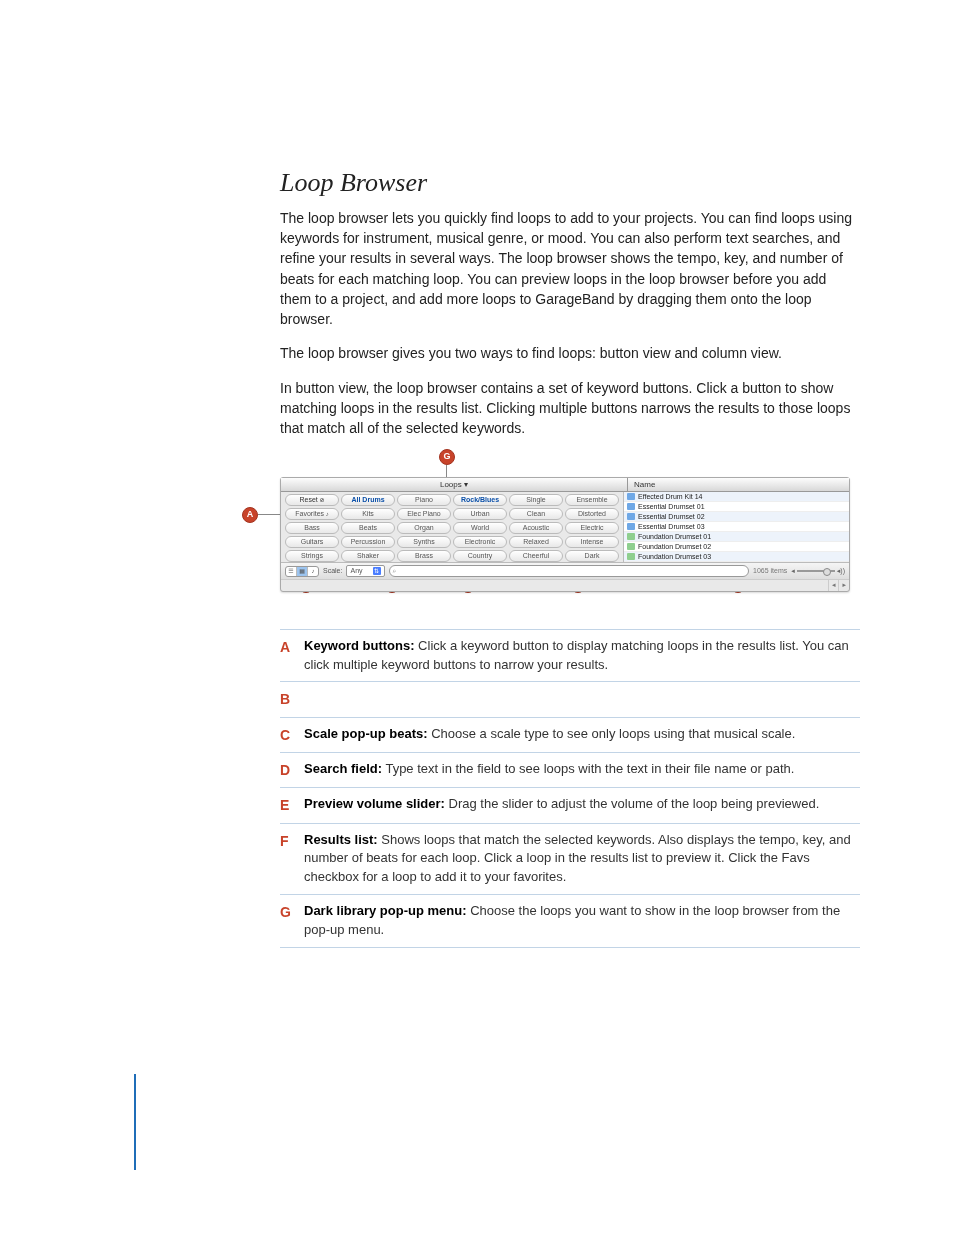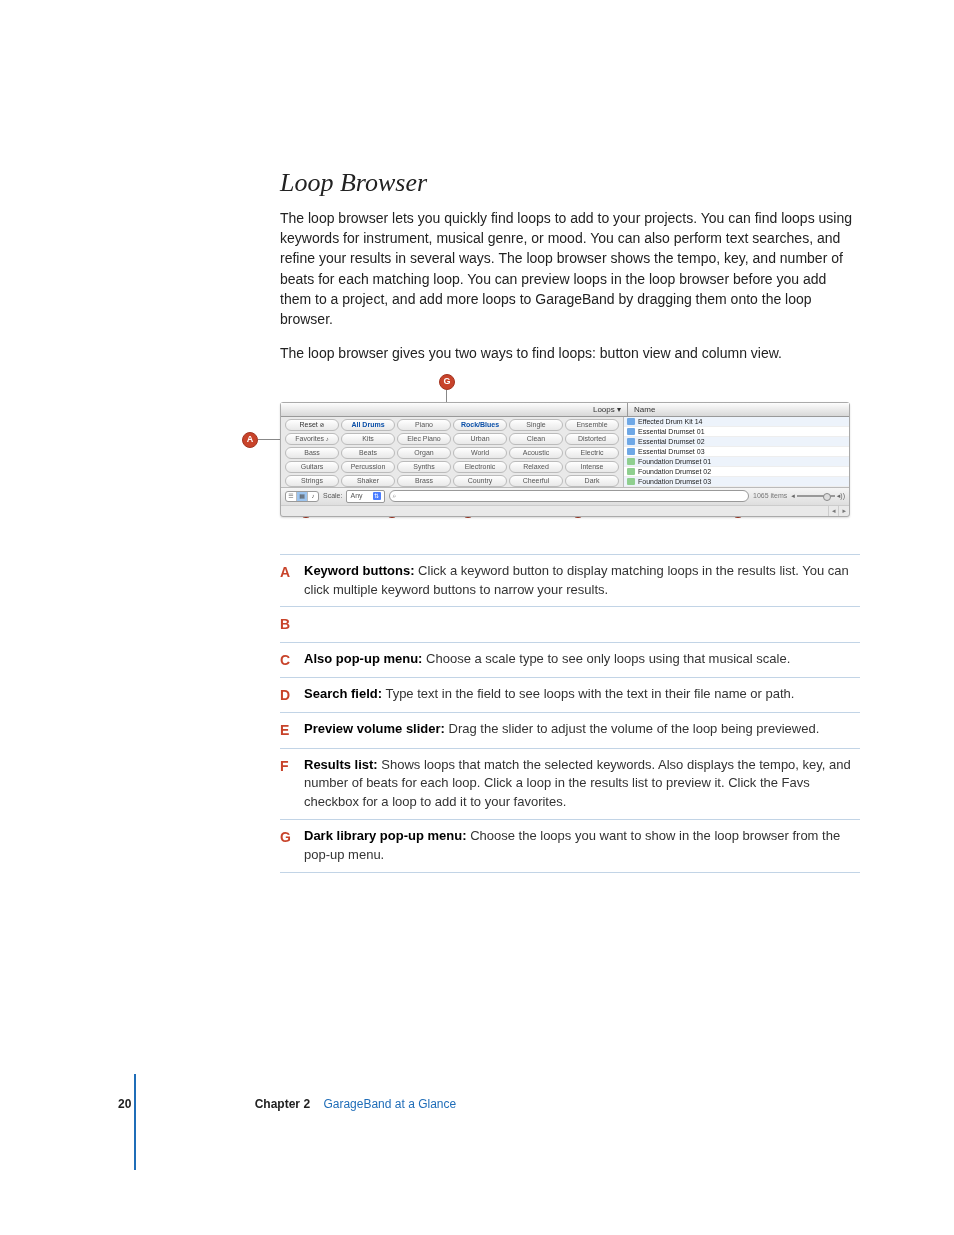--- a/index.html
+++ b/index.html
@@ -5,21 +5,21 @@
   body{margin:0;background:#fff;font-family:"Lucida Grande","Helvetica Neue",Arial,sans-serif;color:#222;font-size:14px;line-height:1.45}
   .page{width:946px;height:1235px;position:relative;margin:0 auto}
   .content{position:absolute;left:276px;top:164px;width:580px}
   h1{font-family:Georgia,"Times New Roman",serif;font-style:italic;font-weight:400;font-size:26px;margin:0 0 6px}
   p{margin:0 0 14px;font-size:14px}
   h2{font-family:"Lucida Grande","Helvetica Neue",Arial,sans-serif;font-weight:400;color:#1f6db8;font-size:21px;margin:24px 0 4px}
   .figure-wrap{position:relative;height:150px;margin:14px 0 26px}
   .figure{position:absolute;left:0;top:24px;width:568px;border:1px solid #aaa;background:#e9e9e9;border-radius:3px;box-shadow:0 1px 2px rgba(0,0,0,.15)}
   .loops-head{display:flex}
   .loops-head>div{font-size:8px;color:#333;background:linear-gradient(#fdfdfd,#d8d8d8);border-bottom:1px solid #999;padding:1px 6px}
-  .loops-head .lh-left{flex:0 0 334px;text-align:right;border-right:1px solid #999}
+  .loops-head .lh-left{flex:0 0 334px;text-align:center;border-right:1px solid #999}
   .loops-head .lh-right{flex:1}
   .browser-body{display:flex}
   .kw-area{flex:0 0 334px;border-right:1px solid #bbb;padding:2px 4px 0}
   .kw-grid{display:grid;grid-template-columns:repeat(6,1fr);gap:2px}
   .kw-btn{font-size:7px;color:#555;background:linear-gradient(#fff,#e8e8e8);border:1px solid #bbb;border-radius:7px;padding:0 2px;text-align:center;line-height:10px;overflow:hidden;white-space:nowrap}
   .kw-btn.sel{color:#0a4fa8;font-weight:bold}
   .kw-btn.reset{color:#333}
   .bottom-bar{display:flex;align-items:center;gap:4px;background:linear-gradient(#f5f5f5,#dedede);border-top:1px solid #bbb;padding:2px 4px;font-size:7px;color:#555}
   .segbtn{display:flex;border:1px solid #999;border-radius:3px;overflow:hidden;background:#fff}
   .segbtn span{width:10px;height:9px;display:flex;align-items:center;justify-content:center;font-size:6px;border-right:1px solid #bbb}
@@ -56,20 +56,21 @@
   .bluebar{position:absolute;left:130px;top:1074px;width:2px;height:96px;background:#1f6db8}
 </style>
 </head>
 <body>
 
 <div class="page">
   <div class="content">
     <h1>Loop Browser</h1>
     <p>The loop browser lets you quickly find loops to add to your projects. You can find loops using keywords for instrument, musical genre, or mood. You can also perform text searches, and refine your results in several ways. The loop browser shows the tempo, key, and number of beats for each matching loop. You can preview loops in the loop browser before you add them to a project, and add more loops to GarageBand by dragging them onto the loop browser.</p>
     <p>The loop browser gives you two ways to find loops: button view and column view.</p>
+    <p>In button view, the loop browser contains a set of keyword buttons. Click a button to show matching loops in the results list. Clicking multiple buttons narrows the results to those loops that match all of the selected keywords.</p>
 
     <div class="figure-wrap">
 
       <div class="callout" style="left:159px;top:-4px">G</div>
       <div class="leader" style="left:166px;top:12px;width:1px;height:22px"></div>
 
       <div class="callout" style="left:-38px;top:54px">A</div>
       <div class="leader" style="left:-22px;top:61px;height:1px;width:34px"></div>
 
       <div class="callout" style="left:18px;top:124px">B</div>
@@ -187,21 +188,21 @@
     <div class="legend" id="legend">
         <div class="legend-row">
           <div class="legend-letter">A</div>
           <div class="legend-text"><b>Keyword buttons:</b>  Click a keyword button to display matching loops in the results list. You can click multiple keyword buttons to narrow your results.</div>
         </div>
         <div class="legend-row">
           <div class="legend-letter">B</div>
         </div>
         <div class="legend-row">
           <div class="legend-letter">C</div>
-          <div class="legend-text"><b>Also pop-up menu:</b>  Choose a scale type to see only loops using that musical scale.</div>
+          <div class="legend-text"><b>Scale pop-up beats:</b>  Choose a scale type to see only loops using that musical scale.</div>
         </div>
         <div class="legend-row">
           <div class="legend-letter">D</div>
           <div class="legend-text"><b>Search field:</b>  Type text in the field to see loops with the text in their file name or path.</div>
         </div>
         <div class="legend-row">
           <div class="legend-letter">E</div>
           <div class="legend-text"><b>Preview volume slider:</b>  Drag the slider to adjust the volume of the loop being previewed.</div>
         </div>
         <div class="legend-row">
@@ -209,18 +210,13 @@
           <div class="legend-text"><b>Results list:</b>  Shows loops that match the selected keywords. Also displays the tempo, key, and number of beats for each loop. Click a loop in the results list to preview it. Click the Favs checkbox for a loop to add it to your favorites.</div>
         </div>
         <div class="legend-row">
           <div class="legend-letter">G</div>
           <div class="legend-text"><b>Dark library pop-up menu:</b>  Choose the loops you want to show in the loop browser from the pop-up menu.</div>
         </div>
       </div>
   </div>
 
   <div class="bluebar"></div>
-  <div class="footer">
-    <span class="pg">20</span>
-    <span class="ch">Chapter 2</span>
-    <span class="chtitle">GarageBand at a Glance</span>
-  </div>
 </div>
 
 </body></html>

